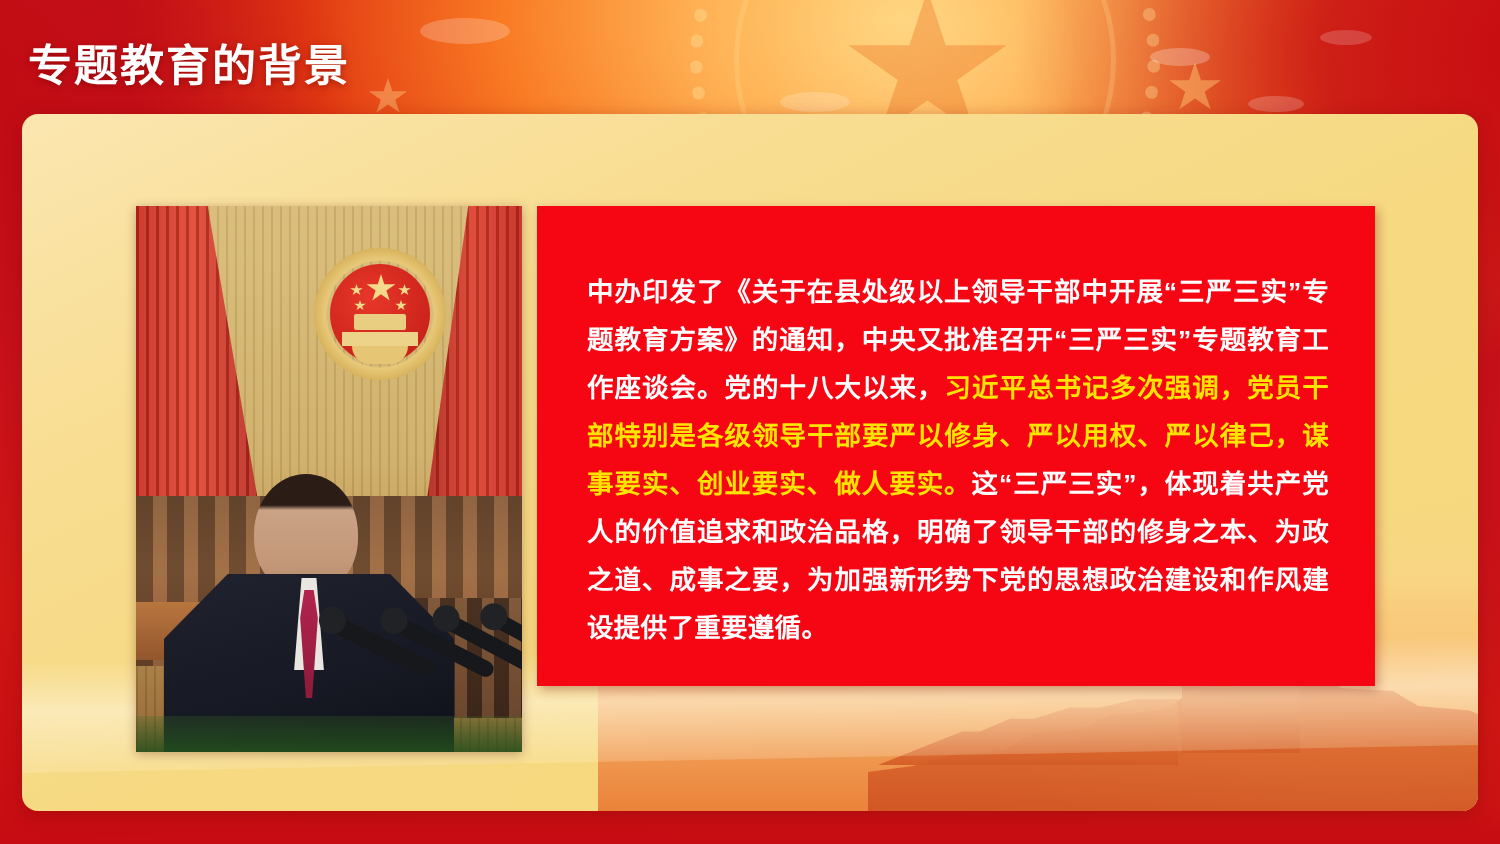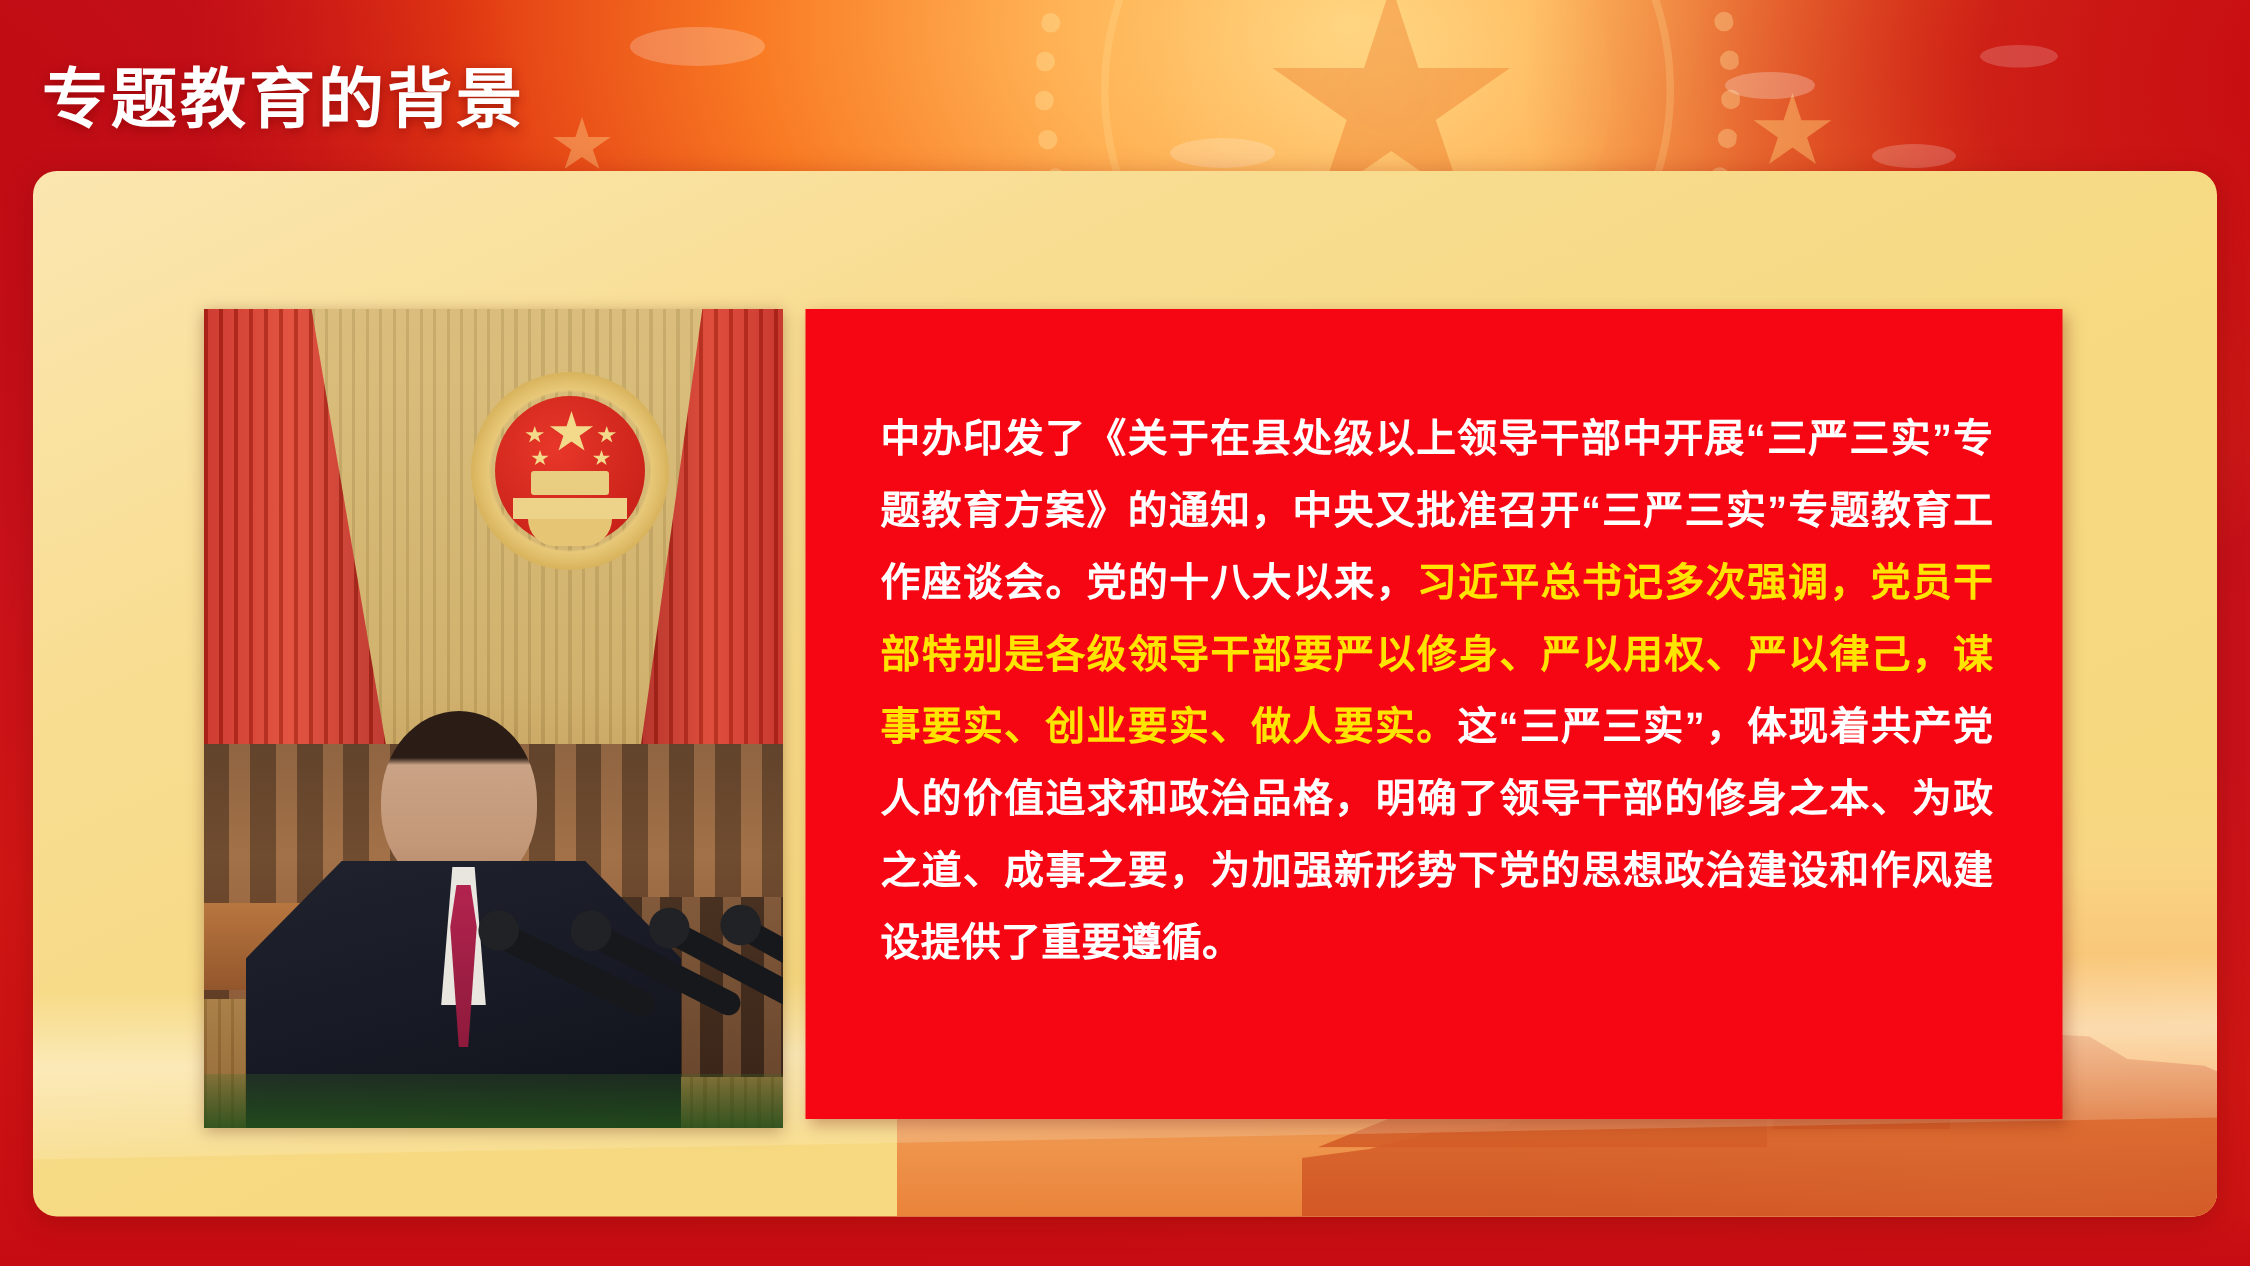--- a/index.html
+++ b/index.html
@@ -275,21 +275,21 @@
     position: absolute; left: 0; bottom: 0; width: 100%; height: 36px;
     background: linear-gradient(to top, rgba(36,82,28,0.85), rgba(60,110,40,0.25));
   }
 
   
   .redbox {
     position: absolute;
     left: 537px;
     top: 206px;
     width: 838px;
-    height: 540px;
+    height: 480px;
     background: #f60613;
     z-index: 5;
     box-shadow: 3px 4px 10px rgba(120,20,10,0.35);
   }
   .redbox-text {
     position: absolute;
     left: 50px;
     top: 62px;
     width: 742px;
     font-size: 26.5px;

